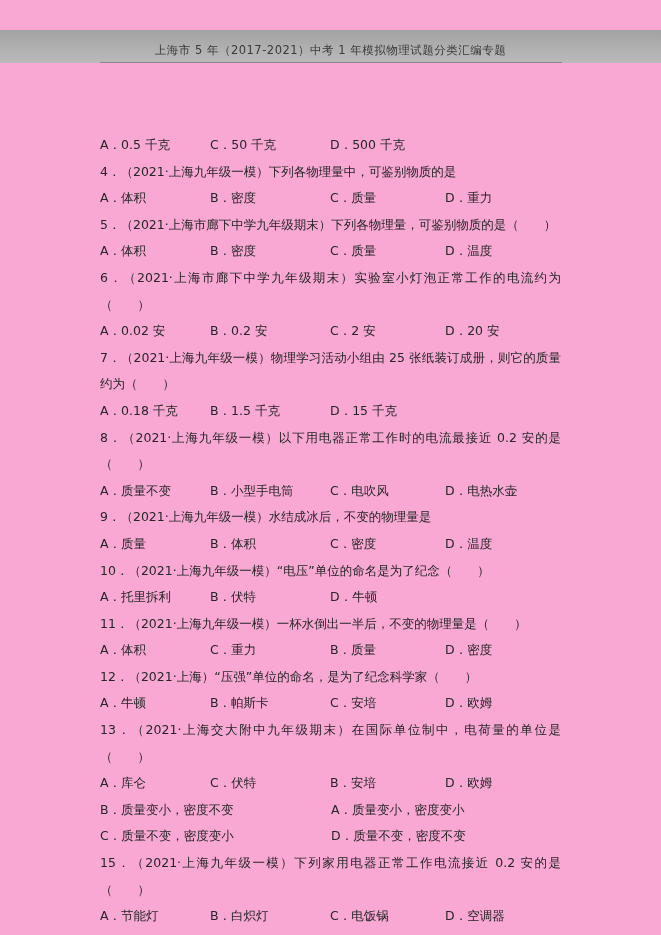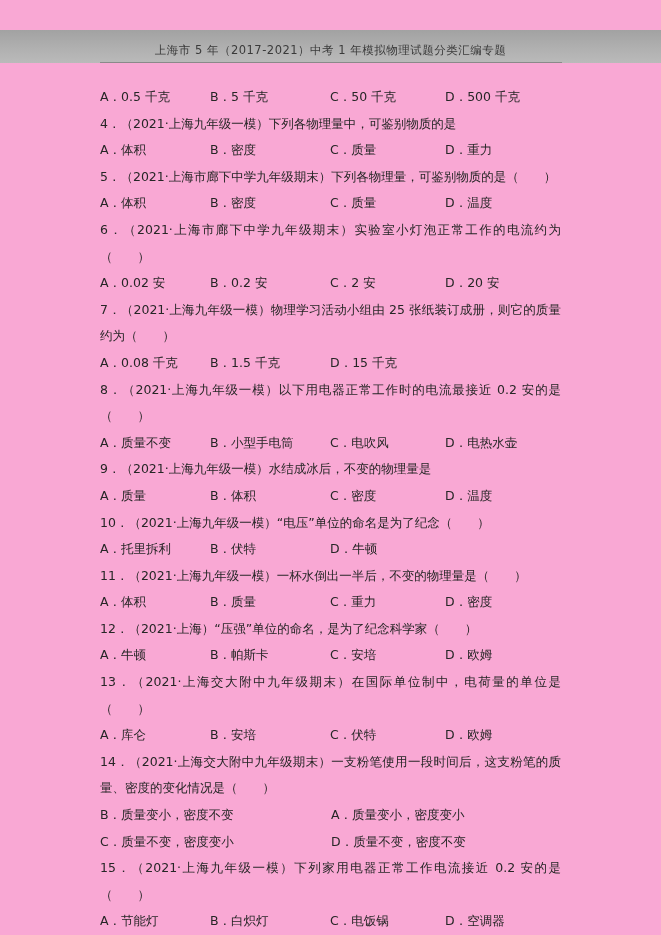--- a/index.html
+++ b/index.html
@@ -33,20 +33,21 @@
     font-size: 11.5px;
     color: #3a3a3a;
     letter-spacing: 0.5px;
     white-space: nowrap;
   }
   .content {
     padding: 21px 100px 0 100px;
     font-size: 12.5px;
     color: #262626;
     text-align: justify;
+    margin-top: 48px;
   }
   .line {
     line-height: 26.6px;
     min-height: 26.6px;
   }
   .stem {
     white-space: normal;
   }
   .opts4 {
     display: grid;
@@ -69,21 +70,20 @@
 
   <div class="header-band">
     <div class="header-inner">
       <span class="header-title">上海市 5 年（2017-2021）中考 1 年模拟物理试题分类汇编专题</span>
     </div>
   </div>
 
   <div class="content" id="content">
       <div class="line opts4">
         <span class="opt">A．0.5 千克</span>
-        <span class="opt">B．5 千克</span>
         <span class="opt">C．50 千克</span>
         <span class="opt">D．500 千克</span>
       </div>
       <div class="line stem">4．（2021·上海九年级一模）下列各物理量中，可鉴别物质的是</div>
       <div class="line opts4">
         <span class="opt">A．体积</span>
         <span class="opt">B．密度</span>
         <span class="opt">C．质量</span>
         <span class="opt">D．重力</span>
       </div>
@@ -96,21 +96,21 @@
       </div>
       <div class="line stem">6．（2021·上海市廊下中学九年级期末）实验室小灯泡正常工作的电流约为（　　）</div>
       <div class="line opts4">
         <span class="opt">A．0.02 安</span>
         <span class="opt">B．0.2 安</span>
         <span class="opt">C．2 安</span>
         <span class="opt">D．20 安</span>
       </div>
       <div class="line stem">7．（2021·上海九年级一模）物理学习活动小组由 25 张纸装订成册，则它的质量约为（　　）</div>
       <div class="line opts4">
-        <span class="opt">A．0.08 千克</span>
+        <span class="opt">A．0.18 千克</span>
         <span class="opt">B．1.5 千克</span>
         <span class="opt">D．15 千克</span>
       </div>
       <div class="line stem">8．（2021·上海九年级一模）以下用电器正常工作时的电流最接近 0.2 安的是（　　）</div>
       <div class="line opts4">
         <span class="opt">A．质量不变</span>
         <span class="opt">B．小型手电筒</span>
         <span class="opt">C．电吹风</span>
         <span class="opt">D．电热水壶</span>
       </div>
@@ -123,39 +123,38 @@
       </div>
       <div class="line stem">10．（2021·上海九年级一模）“电压”单位的命名是为了纪念（　　）</div>
       <div class="line opts4">
         <span class="opt">A．托里拆利</span>
         <span class="opt">B．伏特</span>
         <span class="opt">D．牛顿</span>
       </div>
       <div class="line stem">11．（2021·上海九年级一模）一杯水倒出一半后，不变的物理量是（　　）</div>
       <div class="line opts4">
         <span class="opt">A．体积</span>
+        <span class="opt">C．重力</span>
         <span class="opt">B．质量</span>
-        <span class="opt">C．重力</span>
         <span class="opt">D．密度</span>
       </div>
       <div class="line stem">12．（2021·上海）“压强”单位的命名，是为了纪念科学家（　　）</div>
       <div class="line opts4">
         <span class="opt">A．牛顿</span>
         <span class="opt">B．帕斯卡</span>
         <span class="opt">C．安培</span>
         <span class="opt">D．欧姆</span>
       </div>
       <div class="line stem">13．（2021·上海交大附中九年级期末）在国际单位制中，电荷量的单位是（　　）</div>
       <div class="line opts4">
         <span class="opt">A．库仑</span>
+        <span class="opt">C．伏特</span>
         <span class="opt">B．安培</span>
-        <span class="opt">C．伏特</span>
         <span class="opt">D．欧姆</span>
       </div>
-      <div class="line stem">14．（2021·上海交大附中九年级期末）一支粉笔使用一段时间后，这支粉笔的质量、密度的变化情况是（　　）</div>
       <div class="line opts2">
         <span class="opt">B．质量变小，密度不变</span>
         <span class="opt">A．质量变小，密度变小</span>
       </div>
       <div class="line opts2">
         <span class="opt">C．质量不变，密度变小</span>
         <span class="opt">D．质量不变，密度不变</span>
       </div>
       <div class="line stem">15．（2021·上海九年级一模）下列家用电器正常工作电流接近 0.2 安的是（　　）</div>
       <div class="line opts4">

